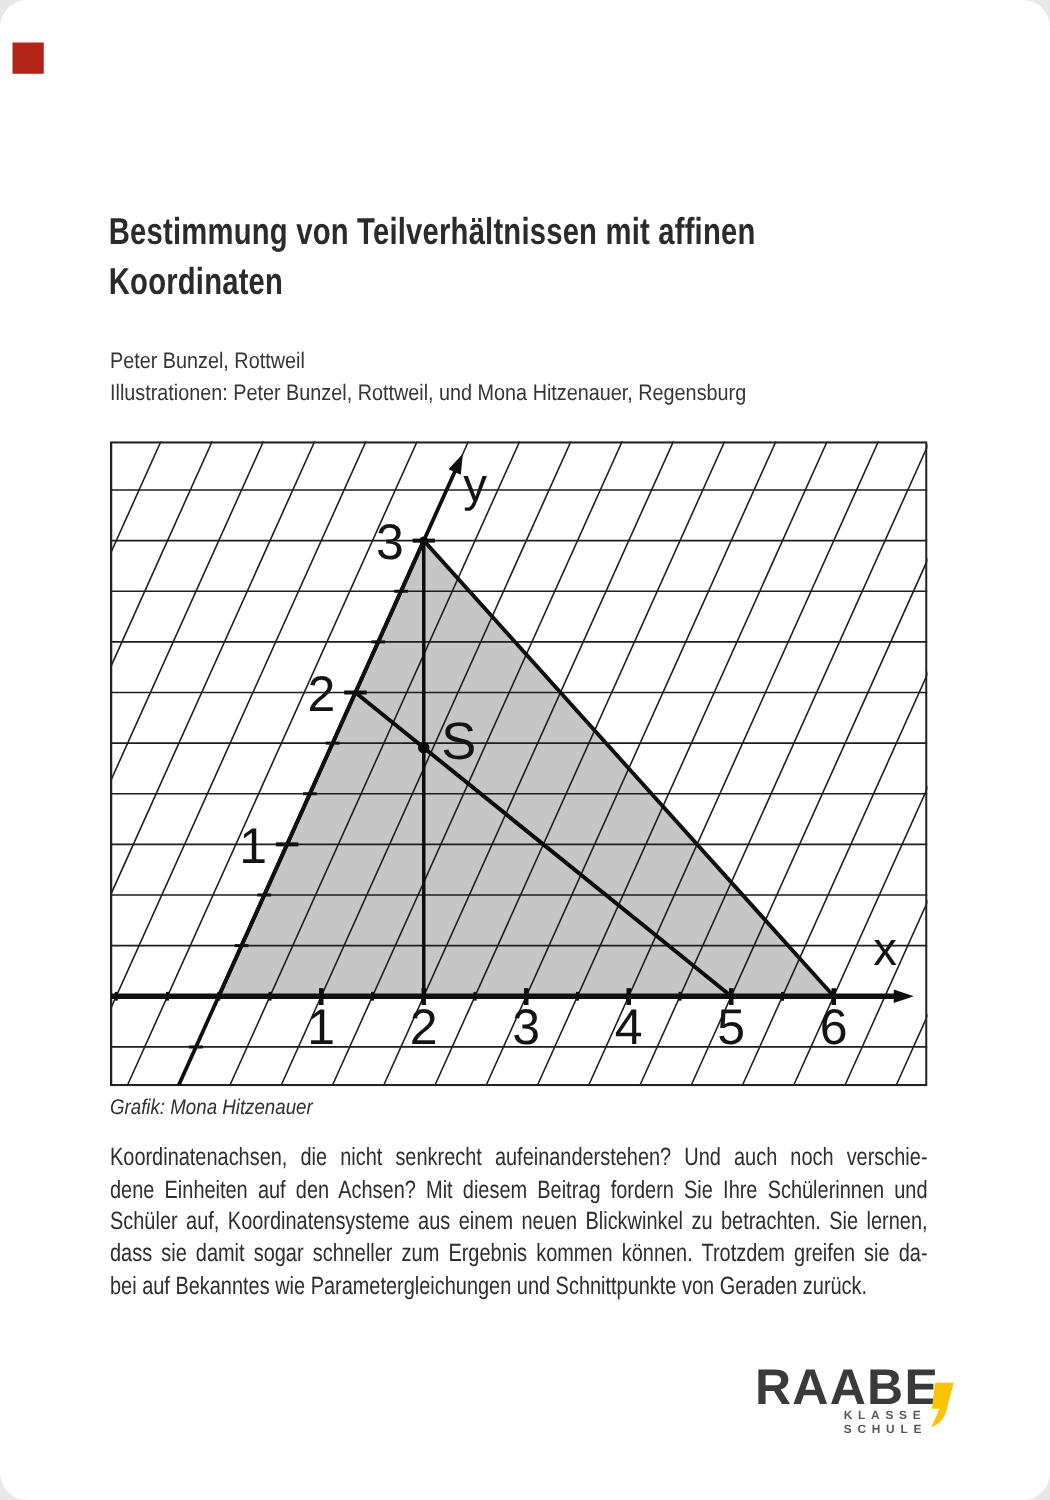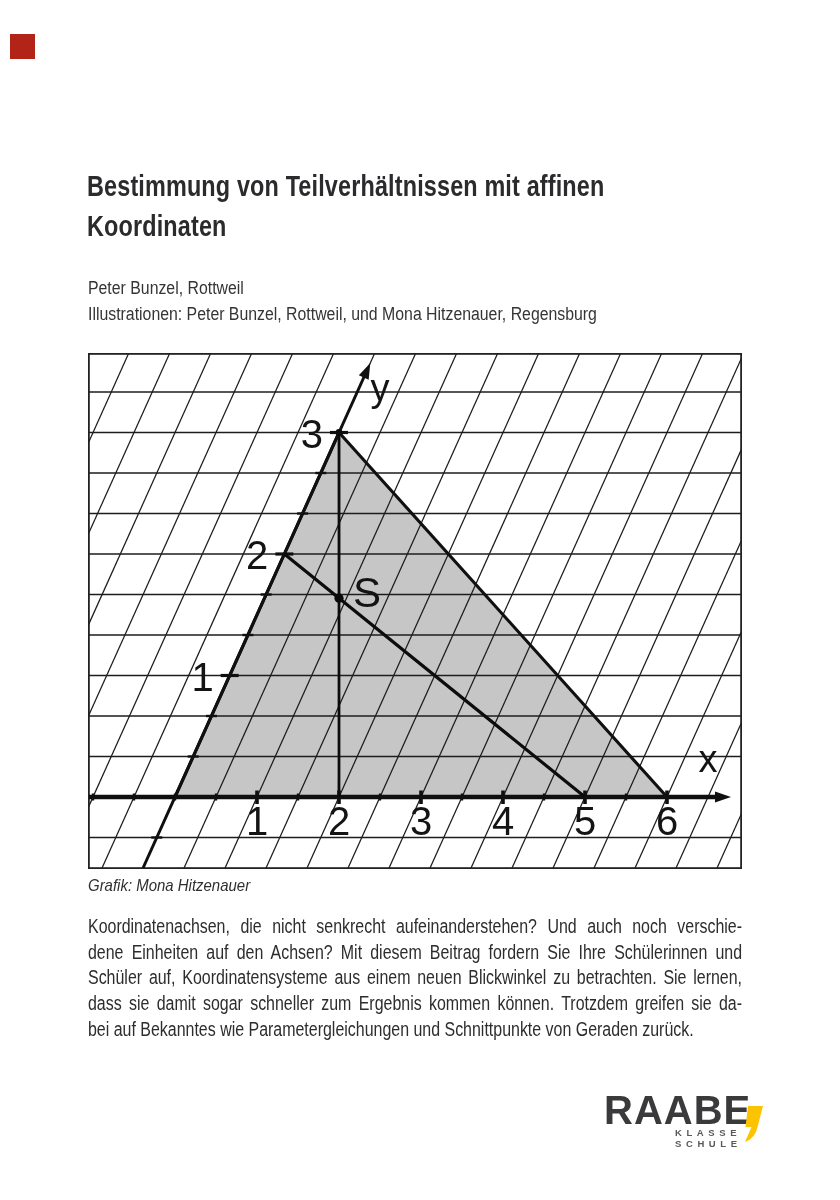--- a/index.html
+++ b/index.html
@@ -1,19 +1,19 @@
 <!DOCTYPE html>
 <html><head>
 <meta charset="utf-8">
 <style>
   html,body{margin:0;padding:0;background:#e8e8e8;}
   .page{
     position:relative;width:840px;height:1200px;background:#ffffff;
     margin:0 auto;overflow:hidden;
-    font-family:"Liberation Sans",sans-serif;color:#2d2d2f;
+    font-family:"Liberation Sans",sans-serif;color:#2d2d2f;border-radius:22px;
   }
   .corner-square{position:absolute;left:10px;top:34px;width:25px;height:25px;}
   .title-block{position:absolute;left:87px;top:166px;width:840px;
     font-size:30px;font-weight:bold;line-height:40px;color:#2b2b2d;
     transform:scaleX(0.78);transform-origin:left top;letter-spacing:.2px;}
   .byline-block{position:absolute;left:88px;top:276px;width:760px;
     font-size:18px;line-height:25.5px;color:#353537;
     transform:scaleX(0.88);transform-origin:left top;}
   .figure-wrap{position:absolute;left:88px;top:353px;width:654px;height:516px;}
   .figure-wrap svg{display:block;overflow:hidden;}

